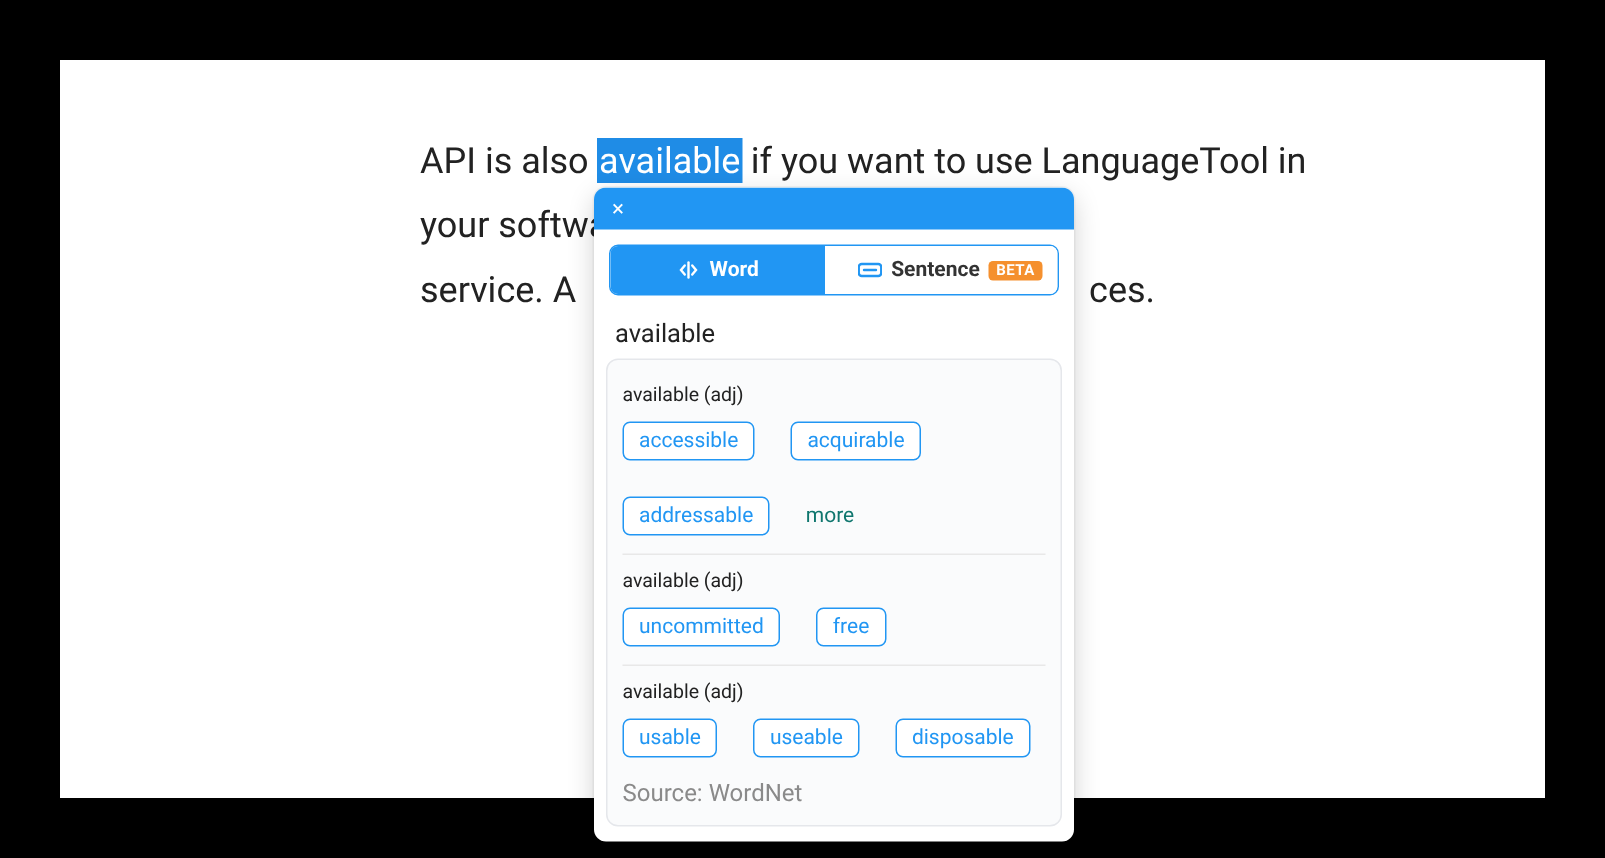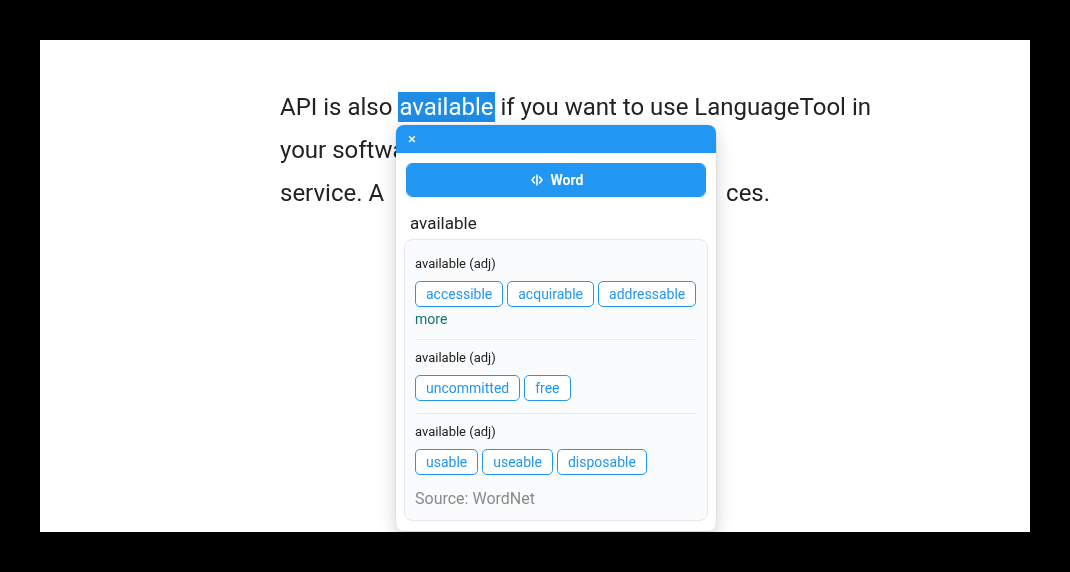--- a/index.html
+++ b/index.html
@@ -129,21 +129,21 @@
     }
     .sense-label {
       font-size: 13px;
       font-weight: 400;
       color: #222;
       margin-bottom: 10px;
     }
     .chips {
       display: flex;
       flex-wrap: wrap;
-      gap: 4px;
+      gap: 24px;
       align-items: center;
     }
     .chip {
       border: 1px solid #2196f3;
       color: #2196f3;
       background: #fff;
       font-size: 14px;
       padding: 4px 10px;
       border-radius: 5px;
       cursor: pointer;
@@ -182,20 +182,30 @@
           <svg width="16" height="16" viewBox="0 0 16 16">
               <g stroke="#fff" stroke-width="1.6" fill="none" stroke-linecap="round">
                 <line x1="8" y1="3" x2="8" y2="13"></line>
                 <path d="M5.5 5 L3 8 L5.5 11"></path>
                 <path d="M10.5 5 L13 8 L10.5 11"></path>
               </g>
             </svg>
         </span>
         <span>Word</span>
       </div>
+      <div class="tab">
+        <span class="tab-icon">
+          <svg width="16" height="12" viewBox="0 0 16 12">
+              <rect x="0.5" y="2" width="15" height="8" rx="2" fill="none" stroke="#2196f3" stroke-width="1.6"></rect>
+              <line x1="4" y1="6" x2="12" y2="6" stroke="#2196f3" stroke-width="1.6" stroke-linecap="round"></line>
+            </svg>
+        </span>
+        <span>Sentence</span>
+        <span class="beta">BETA</span>
+      </div>
     </div>
 
     <div class="word-row">available</div>
 
 
     <div class="syn-body">
 
       <div class="sense">
         <div class="sense-label">available (adj)</div>
         <div class="chips">

